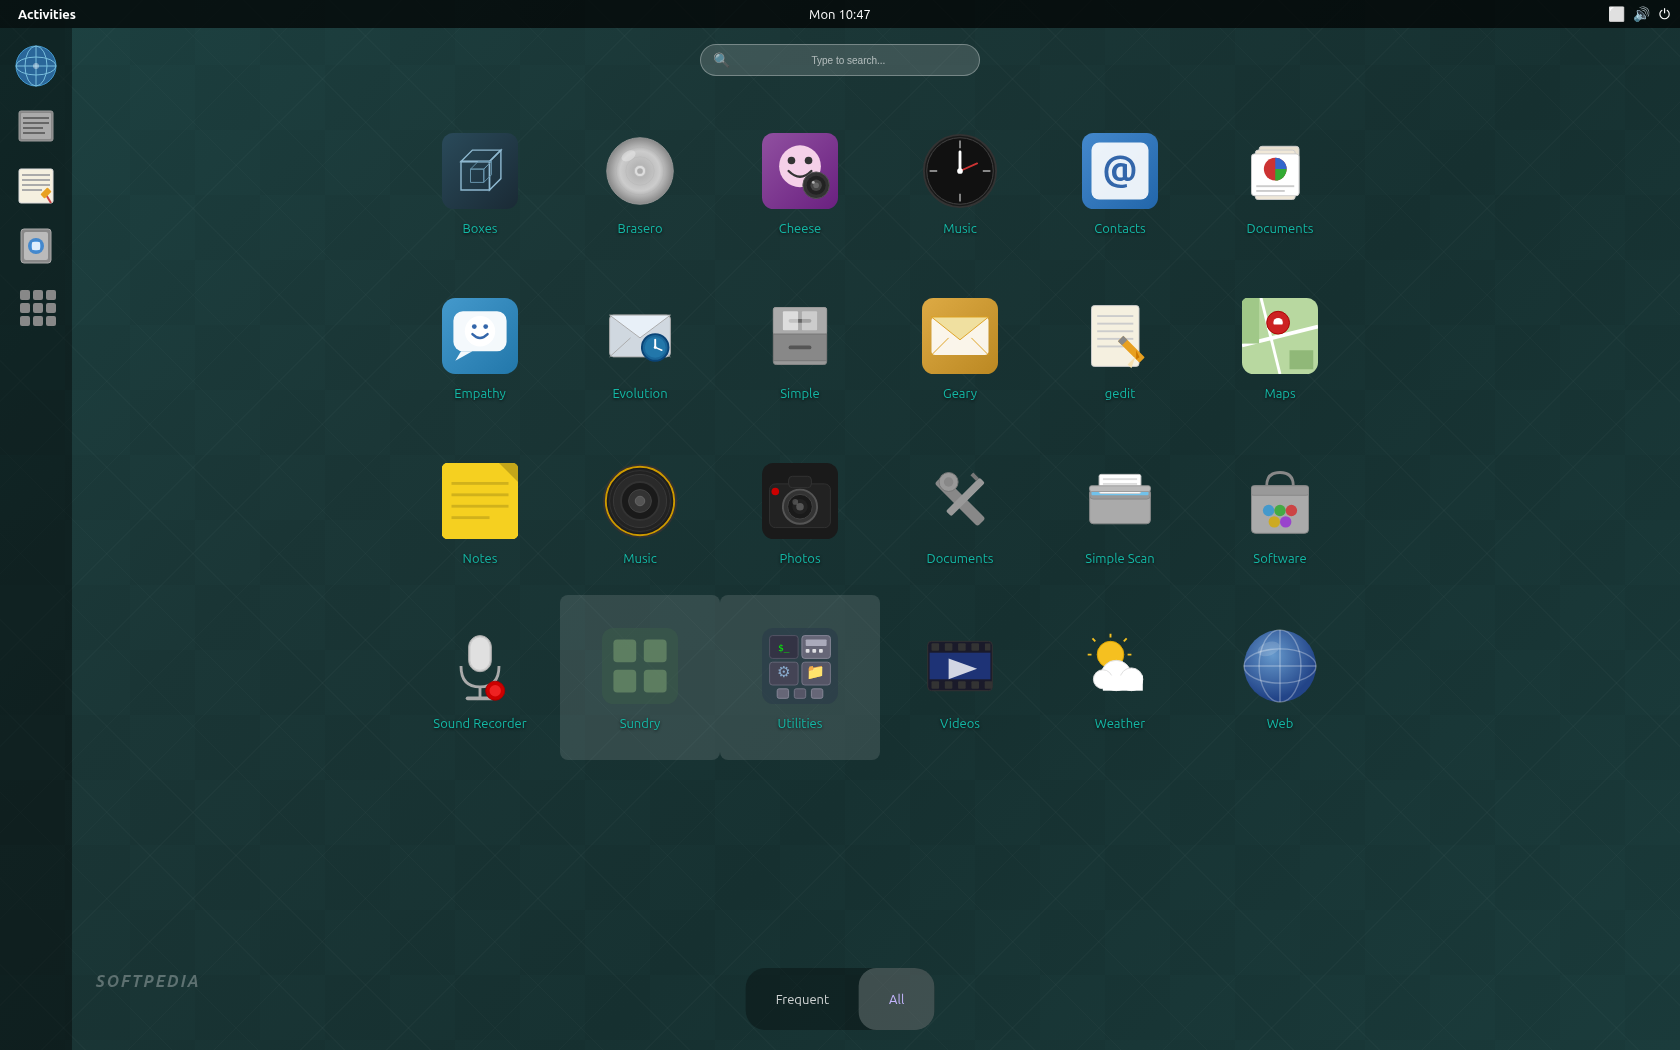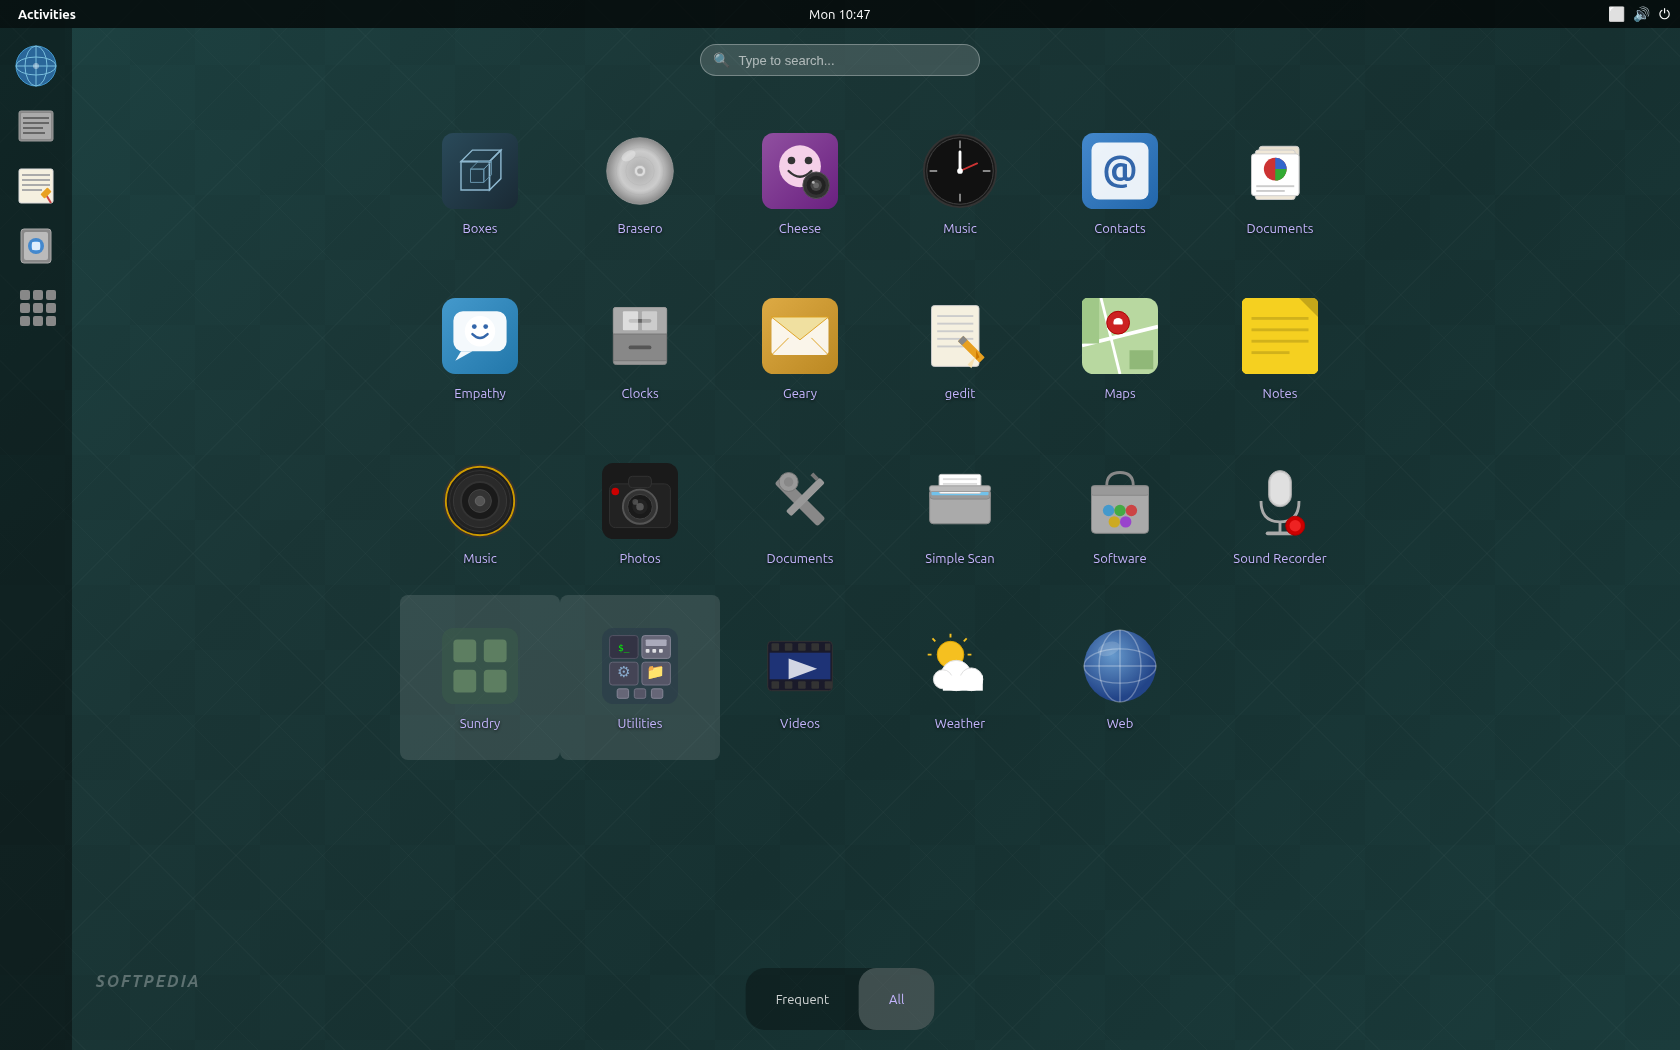--- a/index.html
+++ b/index.html
@@ -120,22 +120,23 @@
       align-items: center;
       padding: 0 12px;
       gap: 8px;
     }
 
     .search-bar input {
       background: transparent;
       border: none;
       outline: none;
       color: rgba(255,255,255,0.7);
-      font-size: 13px;
+      font-size: 10px;
       width: 220px;
+      text-align: center;
     }
 
     .search-bar input::placeholder {
       color: rgba(255,255,255,0.6);
     }
 
     .search-icon-svg {
       color: rgba(255,255,255,0.7);
       font-size: 14px;
     }
@@ -217,21 +218,21 @@
       display: flex;
       align-items: center;
       justify-content: center;
       font-size: 64px;
       border-radius: 12px;
       overflow: hidden;
       position: relative;
     }
 
     .app-label {
-      color: #c4b5fd;
+      color: #14b8a6;
       font-size: 13px;
       text-align: center;
       text-shadow: 0 1px 3px rgba(0,0,0,0.8);
     }
 
     
     .bottom-tabs {
       position: absolute;
       bottom: 20px;
       left: 50%;
@@ -522,37 +523,55 @@
         <circle cx="34" cy="30" r="2.5" fill="#3366aa"></circle>
         <circle cx="46" cy="30" r="2.5" fill="#3366aa"></circle>
         <path d="M 32 38 Q 40 46 48 38" fill="none" stroke="#3366aa" stroke-width="2.5" stroke-linecap="round"></path>
 
         <polygon points="20,56 14,66 32,56" fill="white" opacity="0.95"></polygon>
       </svg>
     </div>
     <span class="app-label">Empathy</span>
   </div>
 
+  <div class="app-item">
+    <div class="app-icon">
+      <svg viewBox="0 0 80 80" width="80" height="80">
+
+        <rect x="8" y="18" width="64" height="44" rx="4" fill="#d0d8e0" stroke="#aaa" stroke-width="1"></rect>
+        <polygon points="8,18 40,42 72,18" fill="#e8f0f8" stroke="#aaa" stroke-width="1"></polygon>
+        <line x1="8" y1="62" x2="30" y2="42" stroke="#aaa" stroke-width="1"></line>
+        <line x1="72" y1="62" x2="50" y2="42" stroke="#aaa" stroke-width="1"></line>
+
+        <circle cx="56" cy="52" r="14" fill="#1a6699" stroke="#0a4477" stroke-width="2"></circle>
+        <circle cx="56" cy="52" r="11" fill="#2277aa"></circle>
+        <line x1="56" y1="52" x2="56" y2="44" stroke="white" stroke-width="2" stroke-linecap="round"></line>
+        <line x1="56" y1="52" x2="63" y2="55" stroke="white" stroke-width="1.5" stroke-linecap="round"></line>
+        <circle cx="56" cy="52" r="1.5" fill="white"></circle>
+      </svg>
+    </div>
+    <span class="app-label">Evolution</span>
+  </div>
 
   <div class="app-item">
     <div class="app-icon">
       <svg viewBox="0 0 80 80" width="80" height="80">
 
         <rect x="12" y="10" width="56" height="60" rx="3" fill="#999" stroke="#888" stroke-width="1"></rect>
         <rect x="12" y="10" width="56" height="28" rx="2" fill="#aaa" stroke="#999" stroke-width="1"></rect>
         <rect x="12" y="38" width="56" height="28" rx="0" fill="#888" stroke="#777" stroke-width="1"></rect>
 
         <rect x="28" y="22" width="24" height="4" rx="2" fill="#666"></rect>
         <rect x="28" y="50" width="24" height="4" rx="2" fill="#555"></rect>
 
         <rect x="22" y="14" width="16" height="20" rx="1" fill="white" opacity="0.6"></rect>
         <rect x="42" y="14" width="16" height="20" rx="1" fill="white" opacity="0.4"></rect>
       </svg>
     </div>
-    <span class="app-label">Clocks</span>
+    <span class="app-label">Simple</span>
   </div>
 
   <div class="app-item">
     <div class="app-icon">
       <svg viewBox="0 0 80 80" width="80" height="80">
         <defs>
           <linearGradient id="gearyBg" x1="0%" y1="0%" x2="100%" y2="100%">
             <stop offset="0%" style="stop-color:#ddaa44"></stop>
             <stop offset="100%" style="stop-color:#bb8822"></stop>
           </linearGradient>

